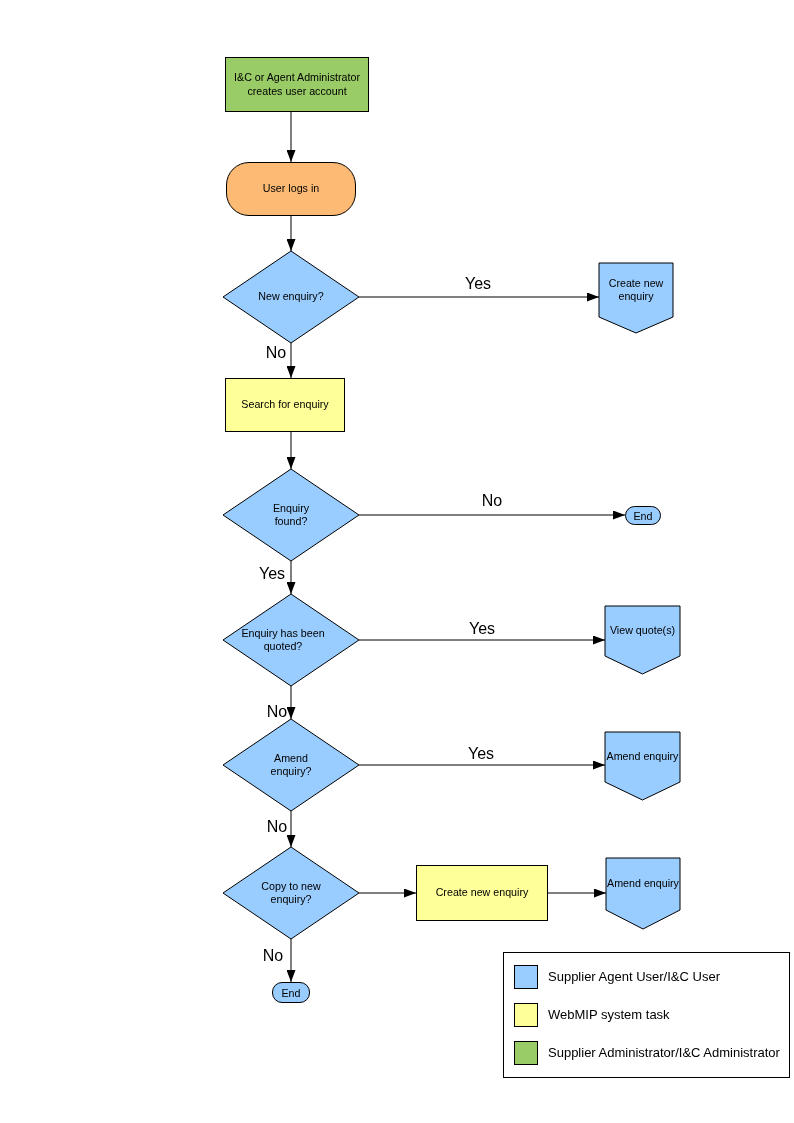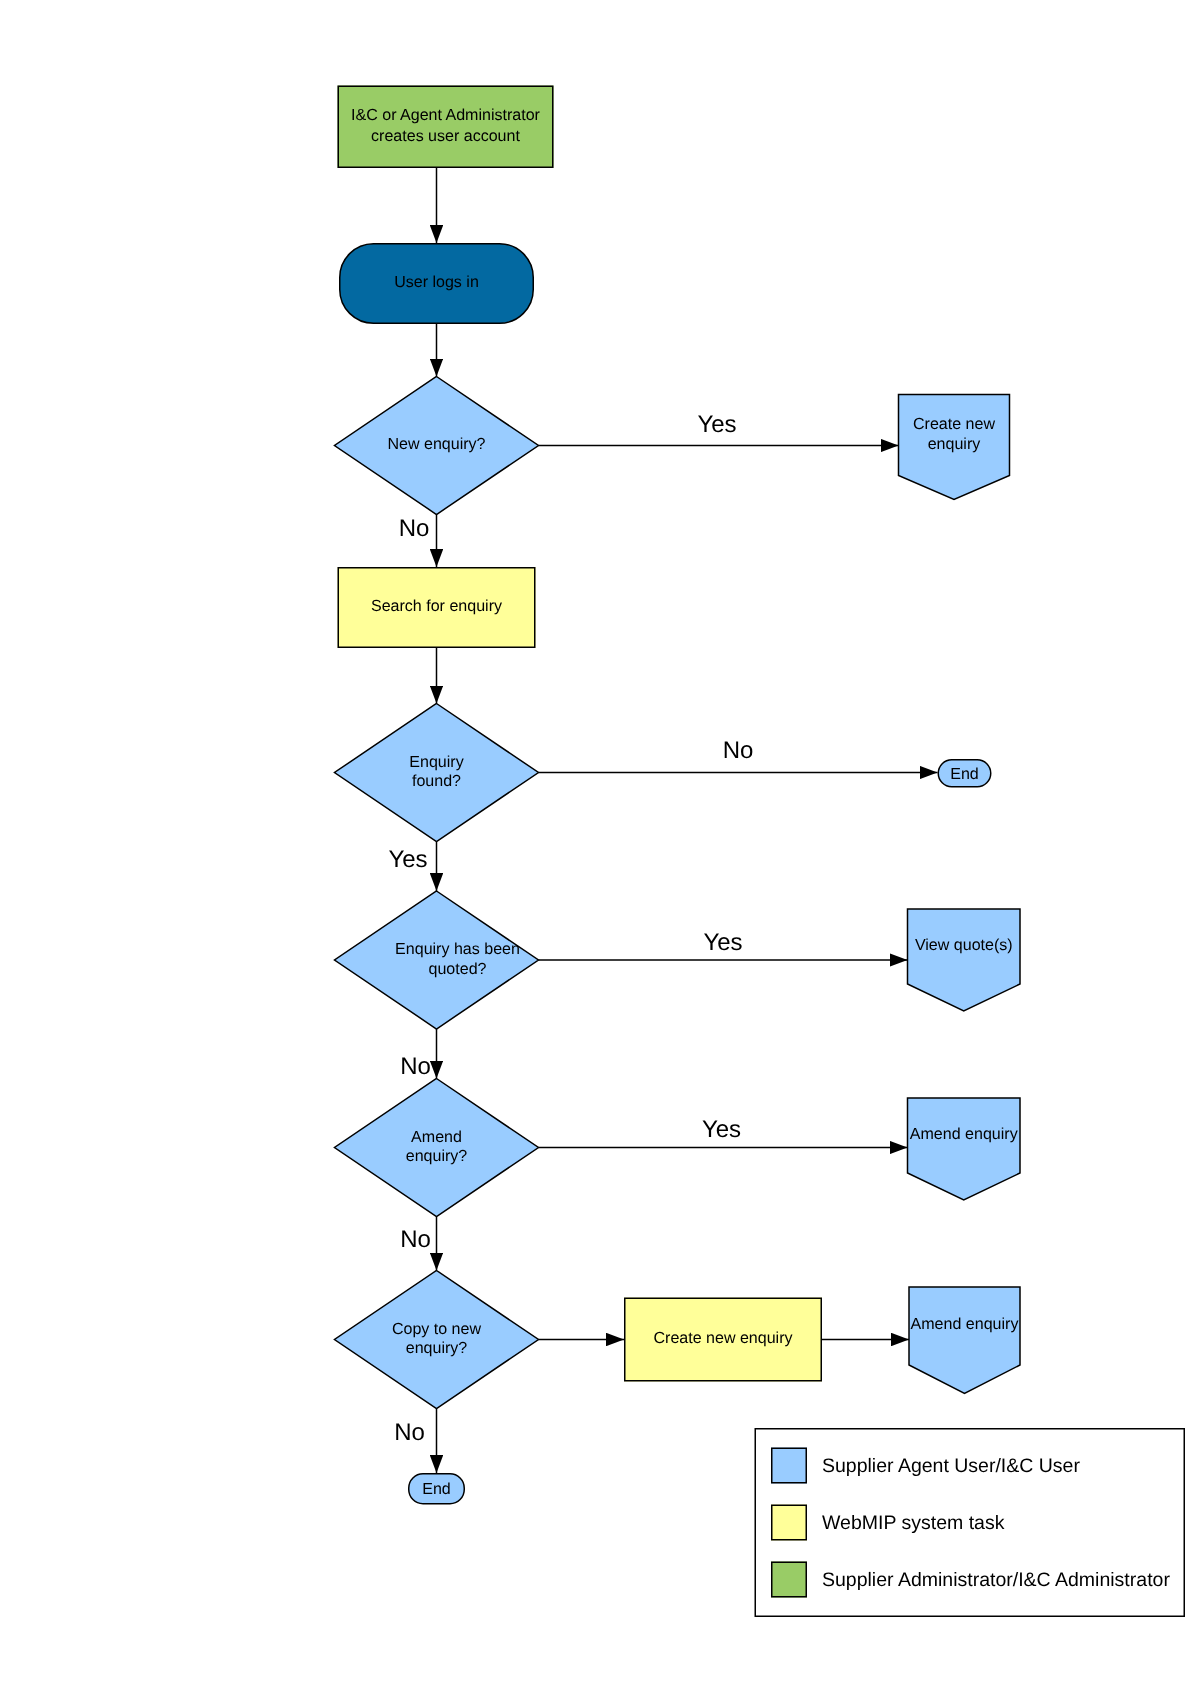--- a/index.html
+++ b/index.html
@@ -6,21 +6,21 @@
   .canvas{
     position:relative;width:794px;height:1123px;background:#ffffff;
     font-family:"Liberation Sans", sans-serif;color:#000;overflow:hidden;
   }
   .layer{position:absolute;left:0;top:0;}
   .node{
     position:absolute;box-sizing:border-box;border:1px solid #000;
     display:flex;align-items:center;justify-content:center;text-align:center;
     font-size:10.7px;line-height:1.25;
   }
-  .rect-blue{background:#0369a1;border-radius:23px;}
+  .rect-blue{background:#fdba74;border-radius:23px;}
   .rect-yellow{background:#FFFF99;}
   .rect-green{background:#99CC66;}
   .terminator{
     position:absolute;box-sizing:border-box;border:1px solid #000;background:#99CCFF;
     display:flex;align-items:center;justify-content:center;text-align:left;
     font-size:10.7px;border-radius:10px;
   }
   .shape-label{
     position:absolute;display:flex;align-items:center;justify-content:center;
     text-align:center;font-size:10.7px;line-height:1.25;pointer-events:none;
@@ -86,27 +86,27 @@
       <polygon points="605,606 680,606 680,656 642.5,674 605,656"></polygon>
       <polygon points="605,732 680,732 680,782 642.5,800 605,782"></polygon>
       <polygon points="606,858 680,858 680,910 643,929 606,910"></polygon>
     </g>
   </svg>
 
   <div class="node rect-green" style="left:225px;top:57px;width:144px;height:55px;">I&amp;C or Agent Administrator creates user account</div>
 
   <div class="node rect-blue" style="left:226px;top:162px;width:130px;height:54px;">User logs in</div>
 
-  <div class="node rect-yellow" style="left:225px;top:378px;width:132px;height:54px;">Search for enquiry</div>
+  <div class="node rect-yellow" style="left:225px;top:378px;width:120px;height:54px;">Search for enquiry</div>
 
   <div class="node rect-yellow" style="left:416px;top:865px;width:132px;height:56px;">Create new enquiry</div>
 
   <div class="shape-label" style="left:223px;top:251px;width:136px;height:92px;">New enquiry?</div>
   <div class="shape-label" style="left:261px;top:469px;width:60px;height:92px;">Enquiry found?</div>
-  <div class="shape-label" style="left:263px;top:594px;width:84px;height:92px;">Enquiry has been quoted?</div>
+  <div class="shape-label" style="left:241px;top:594px;width:84px;height:92px;">Enquiry has been quoted?</div>
   <div class="shape-label" style="left:256px;top:847px;width:70px;height:92px;">Copy to new enquiry?</div>
   <div class="shape-label" style="left:263px;top:719px;width:56px;height:92px;">Amend enquiry?</div>
 
   <div class="shape-label" style="left:599px;top:263px;width:74px;height:54px;">Create new enquiry</div>
   <div class="shape-label" style="left:605px;top:606px;width:75px;height:50px;text-align:right;">View quote(s)</div>
   <div class="shape-label" style="left:605px;top:732px;width:75px;height:50px;">Amend enquiry</div>
   <div class="shape-label" style="left:606px;top:858px;width:74px;height:52px;">Amend enquiry</div>
 
   <div class="terminator" style="left:625px;top:506px;width:36px;height:19px;">End</div>
   <div class="terminator" style="left:272px;top:982px;width:38px;height:21px;">End</div>

